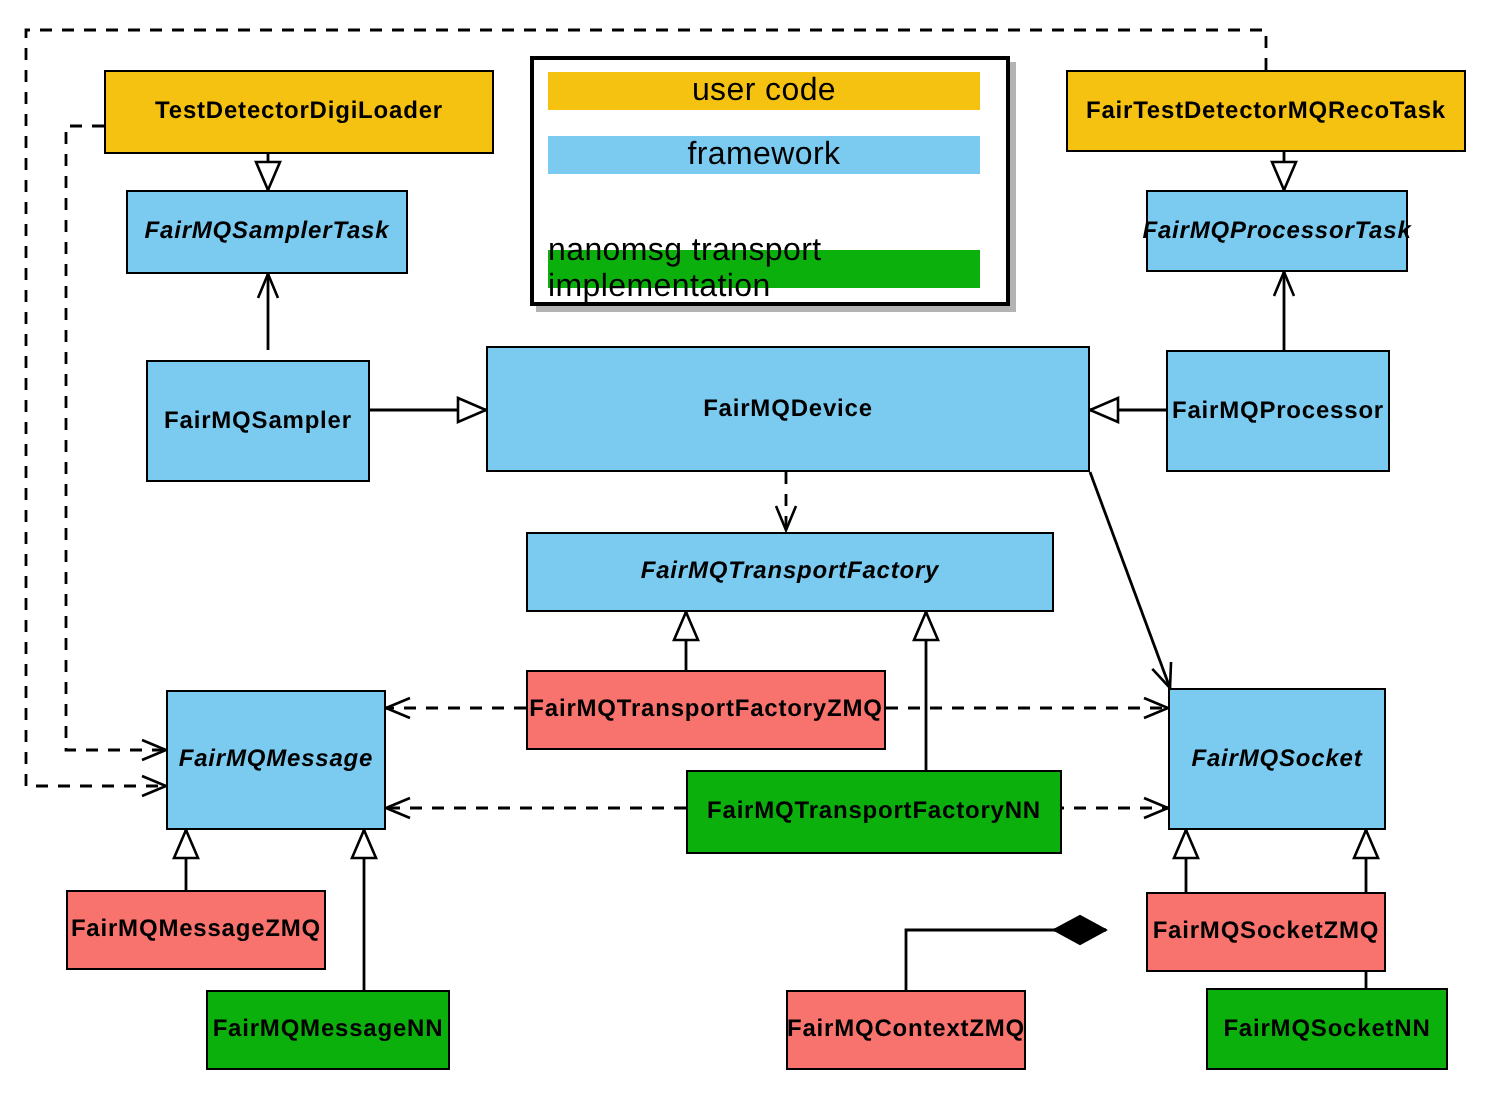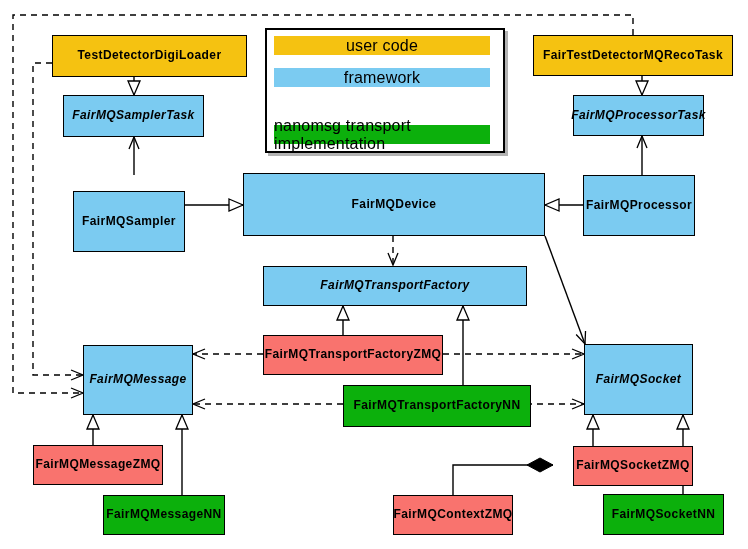--- a/index.html
+++ b/index.html
@@ -84,21 +84,21 @@
 </div>
 <div class="node user" style="left:533px;top:35px;width:200px;height:41px">
   <span>FairTestDetectorMQRecoTask</span>
 </div>
 <div class="node framework abstract" style="left:63px;top:95px;width:141px;height:42px">
   <span>FairMQSamplerTask</span>
 </div>
 <div class="node framework abstract" style="left:573px;top:95px;width:131px;height:41px">
   <span>FairMQProcessorTask</span>
 </div>
-<div class="node framework" style="left:73px;top:191px;width:112px;height:61px">
+<div class="node framework" style="left:73px;top:180px;width:112px;height:61px">
   <span>FairMQSampler</span>
 </div>
 <div class="node framework" style="left:243px;top:173px;width:302px;height:63px">
   <span>FairMQDevice</span>
 </div>
 <div class="node framework" style="left:583px;top:175px;width:112px;height:61px">
   <span>FairMQProcessor</span>
 </div>
 <div class="node framework abstract" style="left:263px;top:266px;width:264px;height:40px">
   <span>FairMQTransportFactory</span>

